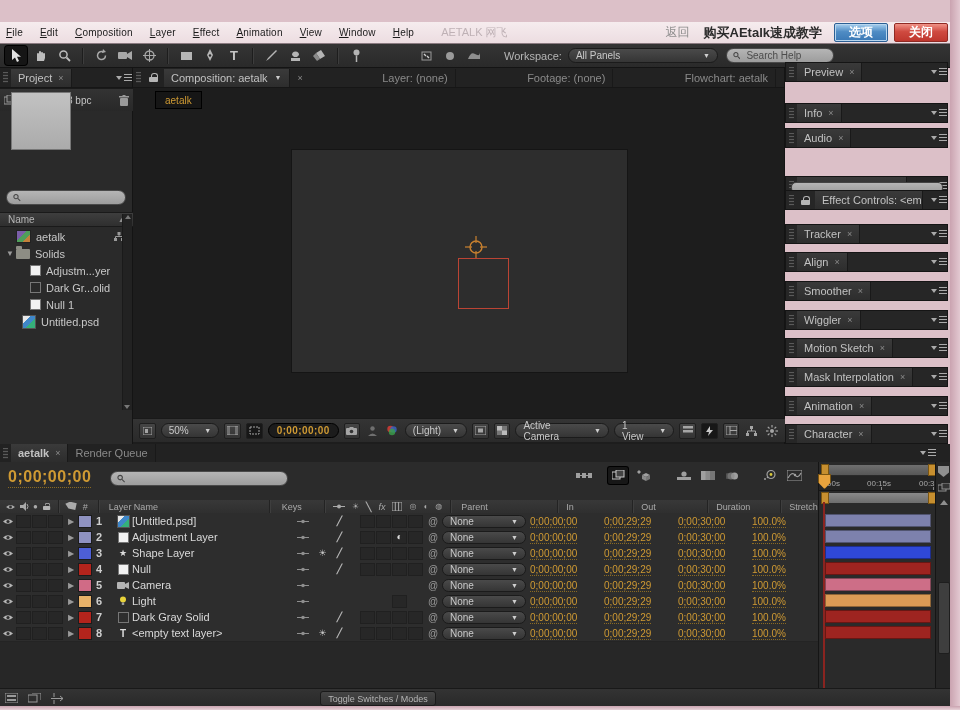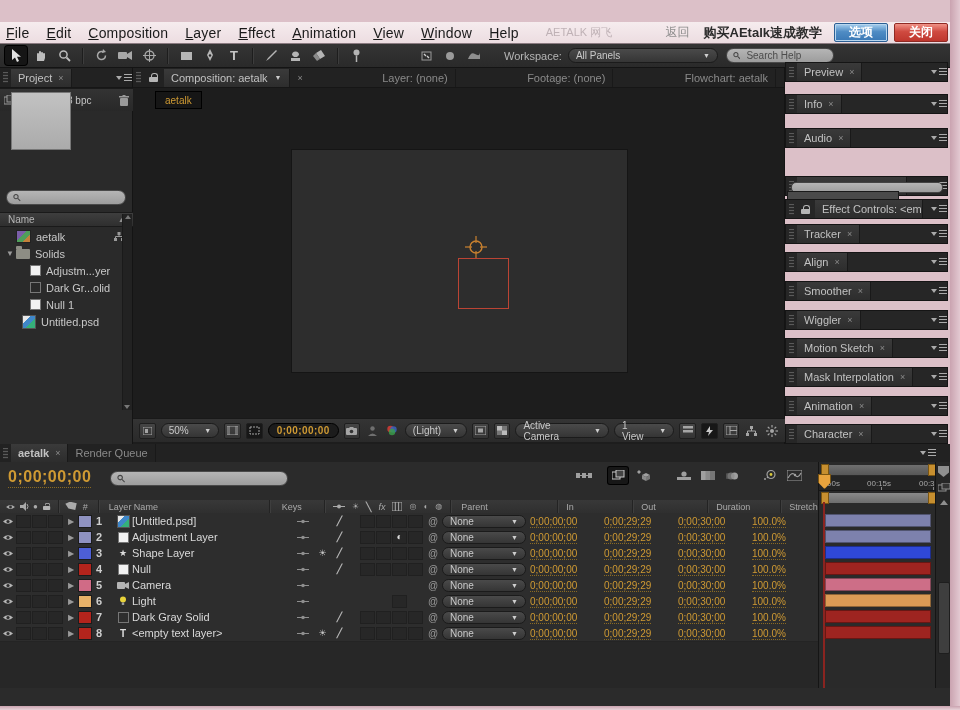--- a/index.html
+++ b/index.html
@@ -7,21 +7,21 @@
   #win{position:relative;width:960px;height:710px}
   .abs{position:absolute}
   .row{display:flex;align-items:center}
 
   
   #titlebar{left:0;top:0;width:960px;height:22px;background:linear-gradient(90deg,#d8b9c0,#cfa9b4 40%,#c49dae 70%,#d3b2bd);display:flex;align-items:center;padding:0 6px;box-sizing:border-box}
   #appicon{width:16px;height:15px;background:#14141c;border-radius:3px;color:#9aa0c0;font-size:9px;font-weight:bold;display:flex;align-items:center;justify-content:center;margin-right:6px;border:1px solid #3c3c55}
   #wintitle{font-size:12px;color:#2e2e2e;font-weight:bold;text-shadow:0 1px 0 rgba(255,255,255,.4)}
   .winbtn{width:28px;height:14px;border:1px solid #9b8690;border-radius:3px;background:linear-gradient(#f2e3e8,#cfb3bc);color:#4a3a42;font-size:9px;line-height:12px;text-align:center;margin-left:3px}
   #menubar{left:0;top:22px;width:960px;height:22px;background:linear-gradient(#f6ecee,#ecdde1);border-bottom:1px solid #8a7a80;display:flex;align-items:center;padding:0 6px;box-sizing:border-box}
-  .menuitem{font-size:14px;color:#1a1a1a;margin-right:17px;letter-spacing:.2px}
+  .menuitem{font-size:10px;color:#1a1a1a;margin-right:17px;letter-spacing:.2px}
   .menuitem:first-letter{text-decoration:underline}
   #watermark{font-size:11px;color:rgba(150,135,140,.55);margin-left:10px}
   #menubar .spacer{flex:1}
   #backlink{font-size:12px;color:#8d8d8d;margin-right:14px}
   #promo{font-size:13px;color:#2b2b2b;font-weight:bold;margin-right:12px}
   .cnbtn{height:17px;border-radius:2px;font-size:12px;font-weight:bold;color:#fff;display:flex;align-items:center;justify-content:center;padding:0 14px;margin-right:6px}
   #optbtn{background:linear-gradient(#a8d0ef,#4f8cc4 45%,#3a78b5);border:1px solid #2b5f94;box-shadow:0 0 0 1px #b8d6ee inset}
   #closebtn{background:linear-gradient(#f09287,#cf4a40 45%,#bf372e);border:1px solid #8f2a24}
 
   
@@ -494,21 +494,21 @@
       <span class="ptab">
         <span>Preview</span>
         <span class="x">×</span>
       </span>
       <span class="fill"></span>
       <span class="menuicon">
         <span class="tri"></span>
         <span class="lines"></span>
       </span>
     </div>
-  <div class="rpanel abs" style="top:94px">
+  <div class="rpanel abs" style="top:103px">
       <span class="grip"></span>
       <span class="ptab">
         <span>Info</span>
         <span class="x">×</span>
       </span>
       <span class="fill"></span>
       <span class="menuicon">
         <span class="tri"></span>
         <span class="lines"></span>
       </span>
@@ -532,21 +532,21 @@
         <span class="x">×</span>
       </span>
       <span class="fill"></span>
       <span class="menuicon">
         <span class="tri"></span>
         <span class="lines"></span>
       </span>
     </div>
   <div id="fxsearch" class="abs" style="top:182px"></div>
   <div id="fxprog" class="abs" style="top:191px"></div>
-  <div class="rpanel abs" style="top:199px">
+  <div class="rpanel abs" style="top:190px">
       <span class="grip"></span>
       <span class="lockicon" style="margin:0 4px"></span>
       <span class="ptab" style="max-width:108px;overflow:hidden;white-space:nowrap">
         <span>Effect Controls: &lt;em</span>
       </span>
       <span class="fill"></span>
       <span class="menuicon">
         <span class="tri"></span>
         <span class="lines"></span>
       </span>
@@ -1153,17 +1153,33 @@
     <div id="tlrightstrip">
       <div class="shield"></div>
       <svg width="12" height="9" viewBox="0 0 12 9" style="margin:6px auto 0;display:block">
           <rect x="0" y="2" width="8" height="6" fill="none" stroke="#8f8f8f"></rect>
           <rect x="4" y="0" width="8" height="6" fill="#333" stroke="#8f8f8f"></rect>
         </svg>
       <div style="margin:8px auto 0;width:0;height:0;border-left:4px solid transparent;border-right:4px solid transparent;border-bottom:5px solid #8f8f8f"></div>
       <div id="tlscroll"></div>
     </div>
 
+    <div id="tlfoot">
+      <svg width="13" height="10" viewBox="0 0 13 10" style="margin:0 5px">
+          <rect x="0" y="0" width="13" height="10" fill="none" stroke="#9a9a9a"></rect>
+          <rect x="2" y="2" width="9" height="2" fill="#9a9a9a"></rect>
+          <rect x="2" y="6" width="9" height="2" fill="#9a9a9a"></rect>
+        </svg>
+      <svg width="13" height="10" viewBox="0 0 13 10" style="margin:0 5px">
+          <rect x="0" y="2" width="9" height="7" fill="none" stroke="#9a9a9a"></rect>
+          <path d="M4 0 H13 V7" fill="none" stroke="#9a9a9a"></path>
+        </svg>
+      <svg width="12" height="11" viewBox="0 0 12 11" style="margin:0 5px">
+          <path d="M3 0 V4 M3 7 V11 M0 5.5 H12" stroke="#9a9a9a"></path>
+          <path d="M9 3 L12 5.5 L9 8" fill="none" stroke="#9a9a9a"></path>
+        </svg>
+      <div id="togglebtn">Toggle Switches / Modes</div>
+    </div>
   </div>
 
   <div id="rightedge" class="abs"></div>
   <div id="botedge" class="abs"></div>
 </div>
 
 </body></html>

